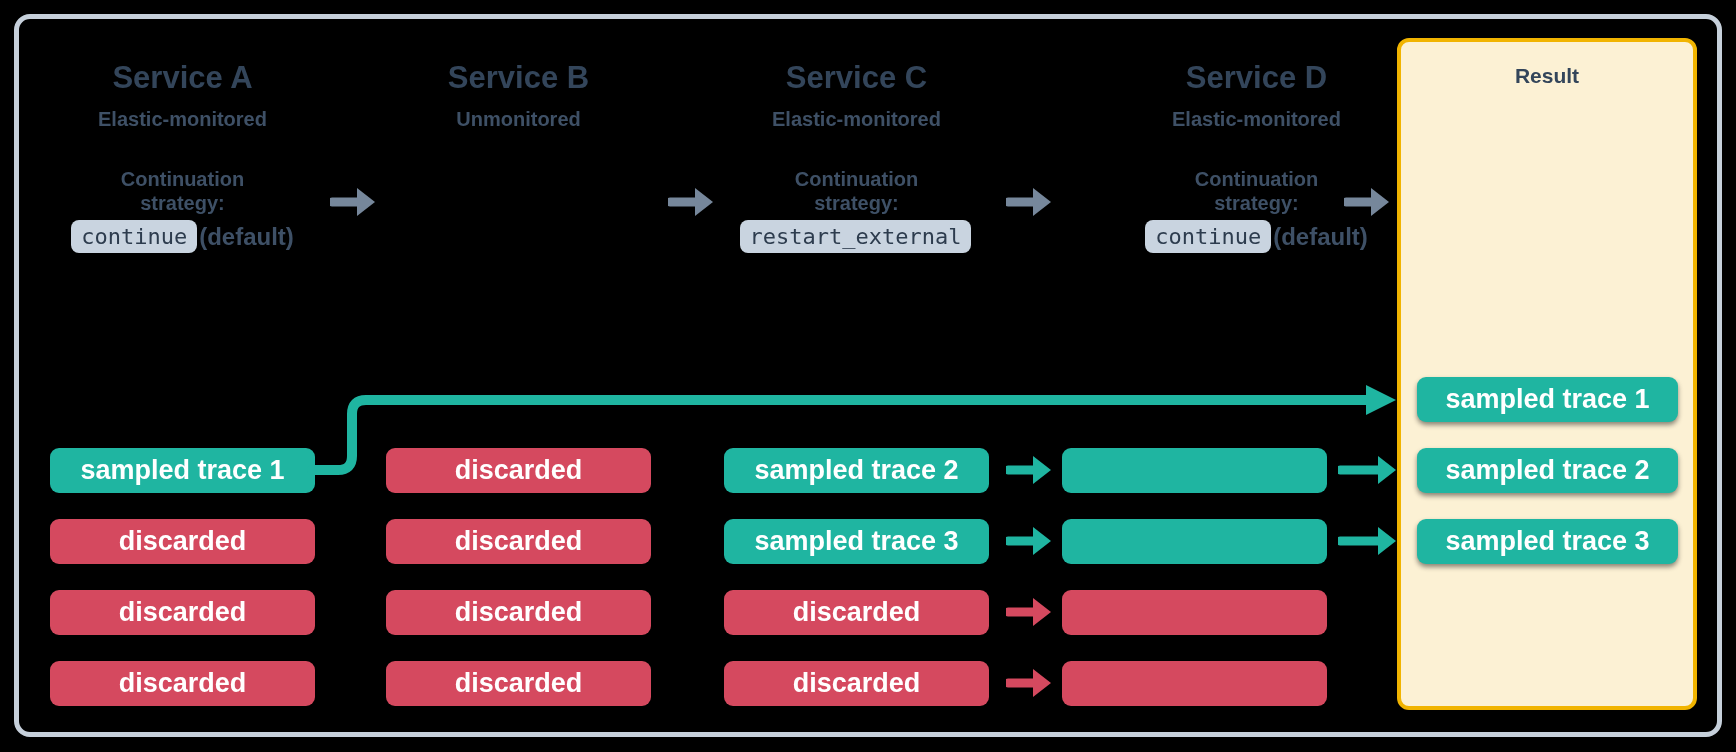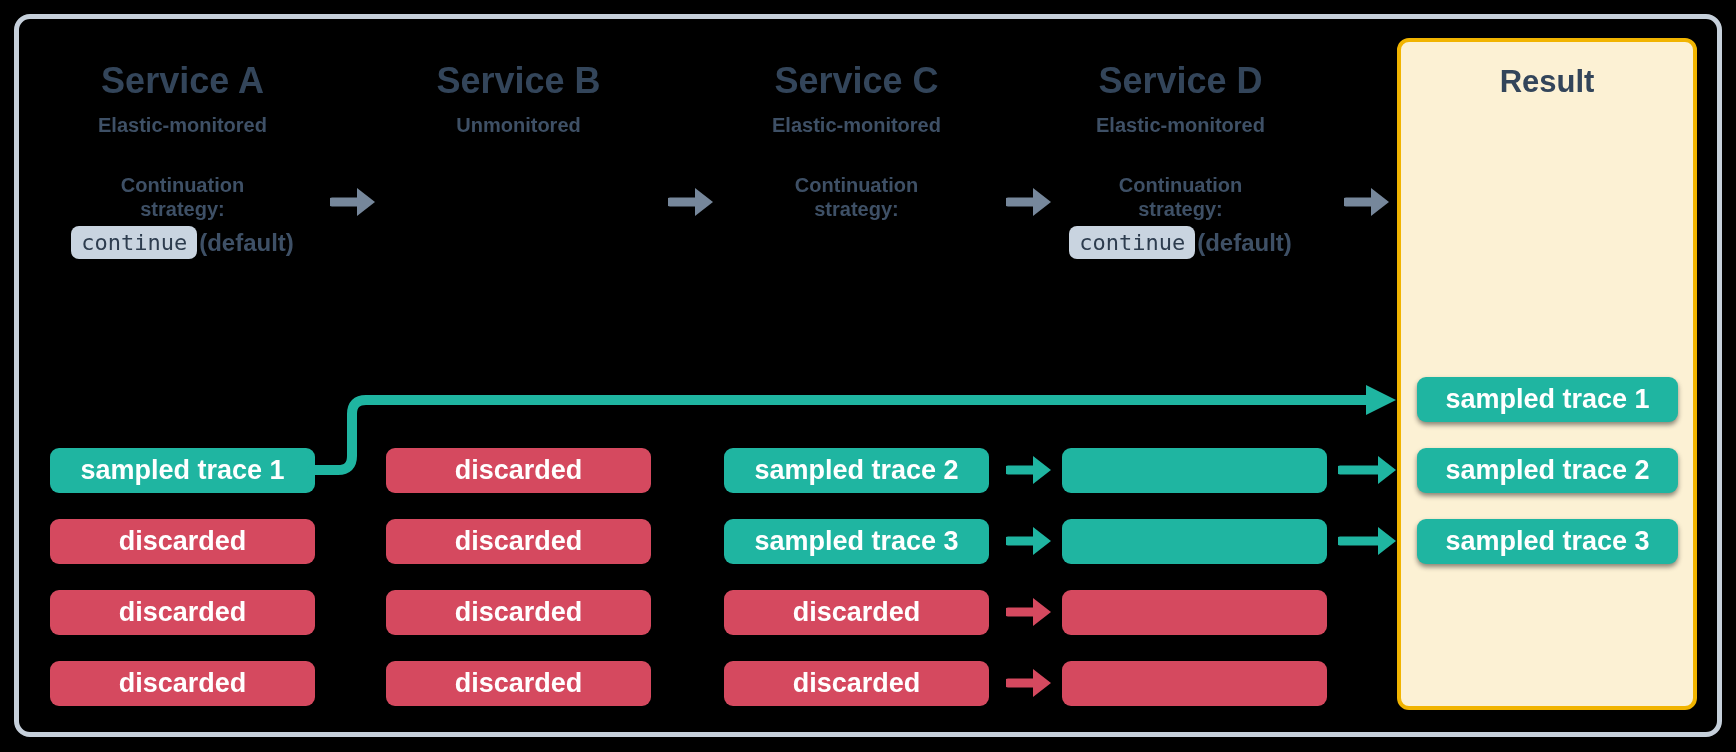--- a/index.html
+++ b/index.html
@@ -4,35 +4,35 @@
 <style>
   html,body{margin:0;padding:0;background:#000;}
   .canvas{position:relative;width:1736px;height:752px;background:#000;
           font-family:"Liberation Sans",sans-serif;overflow:hidden;}
   .frame{position:absolute;left:14px;top:14px;width:1708px;height:723px;
          border:5px solid var(--frame);border-radius:16px;box-sizing:border-box;}
 
   .service-box{position:absolute;top:38px;width:265px;height:327px;
 imension         border:4px solid var(--box-border);border-radius:12px;box-sizing:border-box;
          display:flex;flex-direction:column;align-items:center;padding-top:22px;text-align:center;}
-  .sb-a{left:50px}.sb-b{left:386px}.sb-c{left:724px}.sb-d{left:1048px}
-  .svc-title{font-size:36px;font-weight:bold;color:var(--title);margin-bottom:12px;}
+  .sb-a{left:50px}.sb-b{left:386px}.sb-c{left:724px}.sb-d{left:1124px}
+  .svc-title{font-size:31px;font-weight:bold;color:var(--title);margin-bottom:12px;}
   .svc-line{font-size:20px;font-weight:bold;color:var(--body);}
   .svc-sample{margin-top:33px;}
   .svc-strategy{margin-top:37px;width:200px;line-height:1.18;}
   .svc-code-row{margin-top:5px;display:flex;align-items:center;gap:2px;
                 font-size:24px;font-weight:bold;color:var(--body);}
   .code-pill{font-family:"DejaVu Sans Mono","Liberation Mono",monospace;font-size:22px;
              font-weight:normal;background:var(--code-bg);color:var(--code-text);
              padding:4px 10px;border-radius:8px;white-space:nowrap;}
 
   .result-box{position:absolute;left:1397px;top:38px;width:300px;height:672px;
               background:var(--cream);border:4px solid var(--gold);border-radius:12px;
               box-sizing:border-box;display:flex;flex-direction:column;align-items:center;padding-top:22px;}
-  .result-title{font-size:31px;font-weight:bold;color:var(--title);}
+  .result-title{font-size:21px;font-weight:bold;color:var(--title);}
 
   .trace-col{position:absolute;top:448px;width:265px;display:flex;flex-direction:column;gap:26px;}
   .tc-a{left:50px}.tc-b{left:386px}.tc-c{left:724px}.tc-d{left:1062px}
   .result-col{position:absolute;left:1417px;top:377px;width:261px;display:flex;flex-direction:column;gap:26px;}
 
   .pill{height:45px;border-radius:9px;display:flex;align-items:center;justify-content:center;
         font-size:27px;font-weight:bold;color:#fff;box-shadow:0 3px 5px rgba(0,0,0,.45);}
   .pill.sampled{background:var(--teal);text-align:right;}
   .pill.discarded{background:var(--red);}
 
@@ -58,20 +58,24 @@
 
   <div class="service-box sb-b">
     <div class="svc-title">Service B</div>
     <div class="svc-line">Unmonitored</div>
   </div>
 
   <div class="service-box sb-c">
     <div class="svc-title">Service C</div>
     <div class="svc-line">Elastic-monitored</div>
     <div class="svc-line svc-strategy">Continuation strategy:</div>
+    <div class="svc-code-row">
+      <span class="code-pill">restart_external</span>
+      <span></span>
+    </div>
   </div>
 
   <div class="service-box sb-d">
     <div class="svc-title">Service D</div>
     <div class="svc-line">Elastic-monitored</div>
     <div class="svc-line svc-strategy">Continuation strategy:</div>
     <div class="svc-code-row">
       <span class="code-pill">continue</span>
       <span>(default)</span>
     </div>

